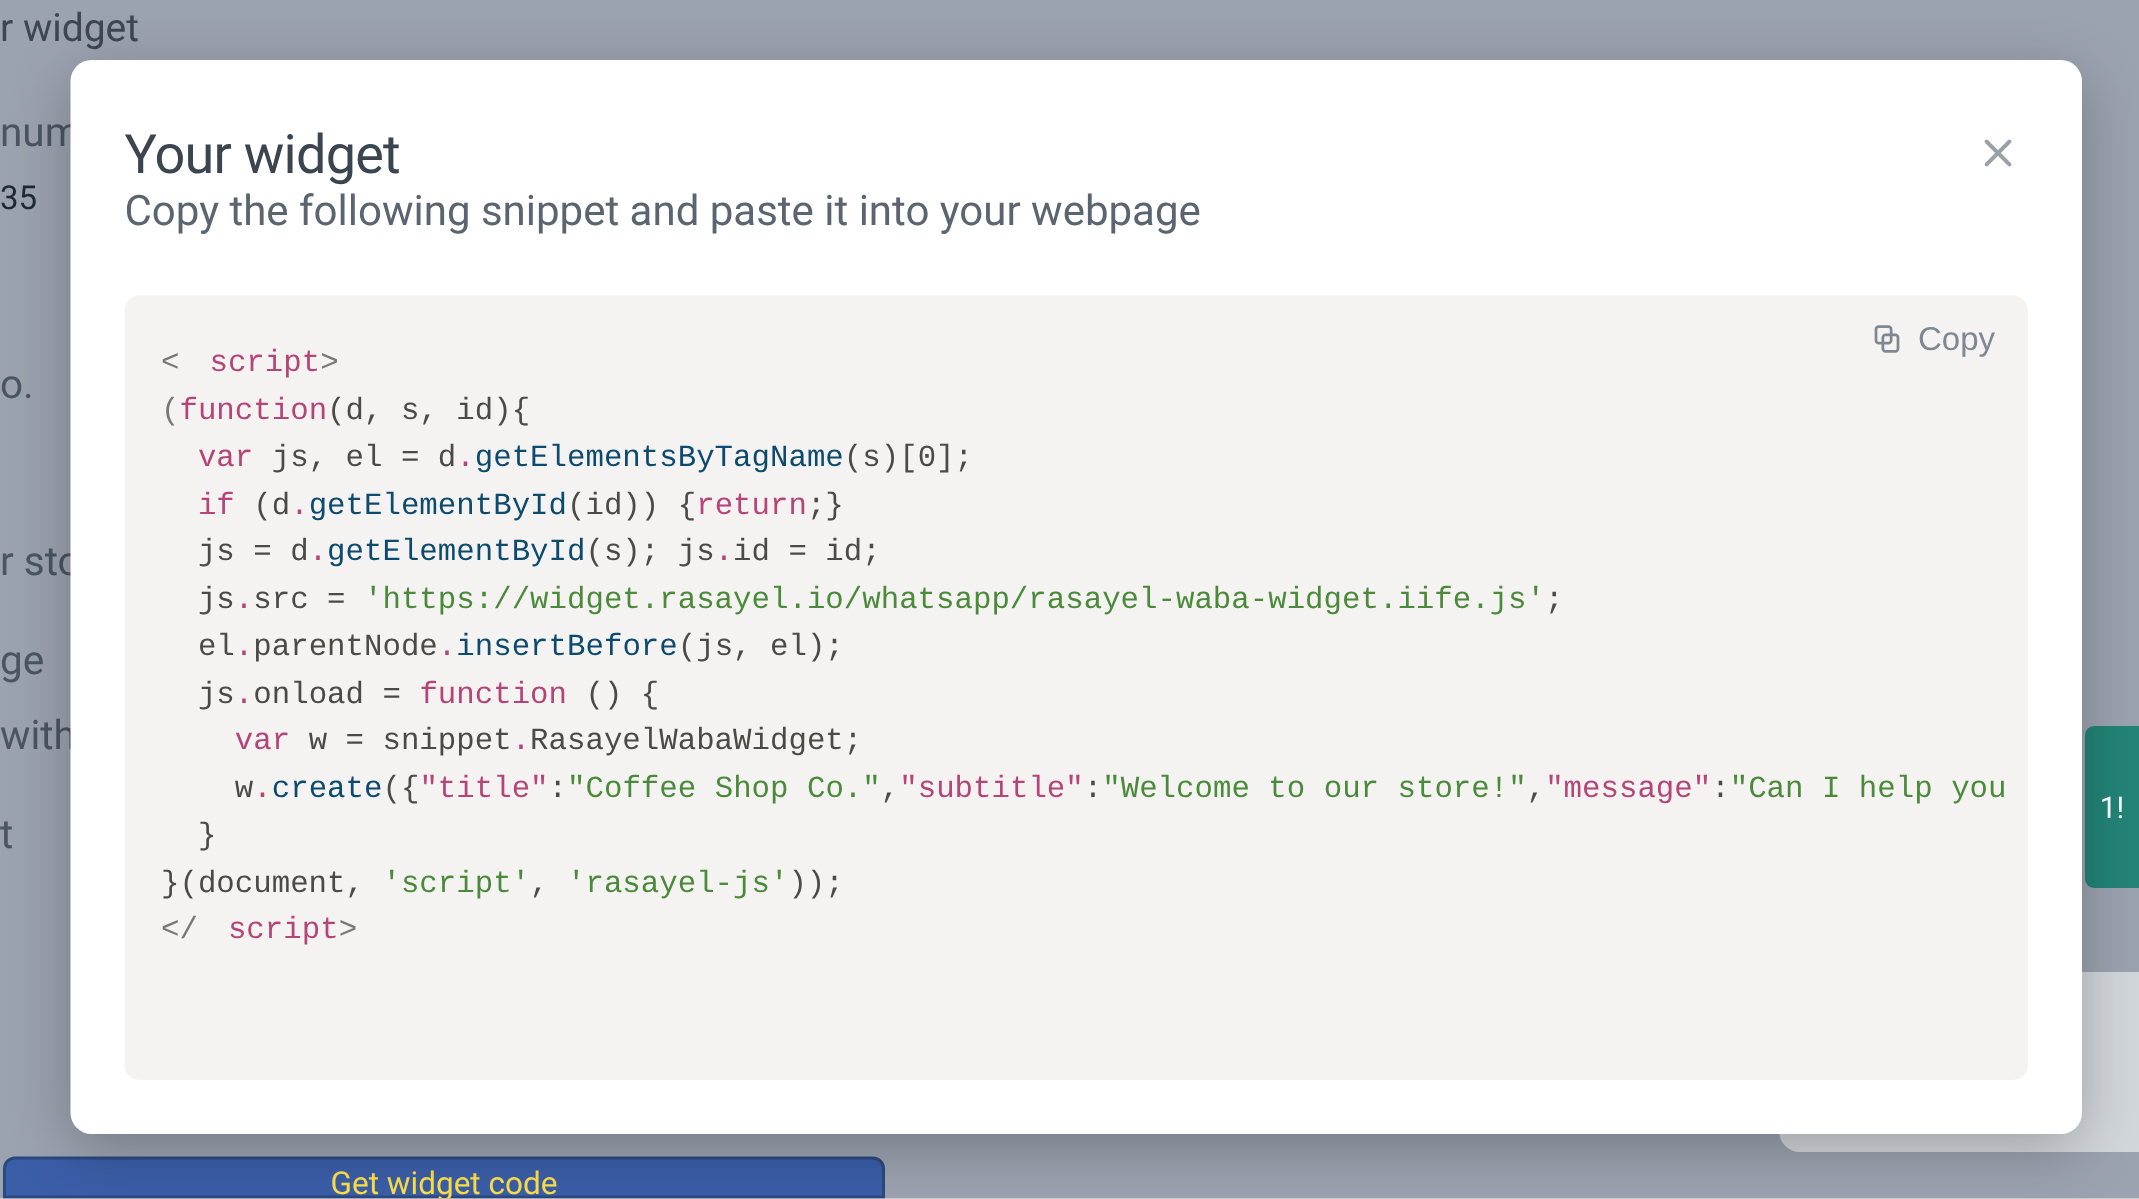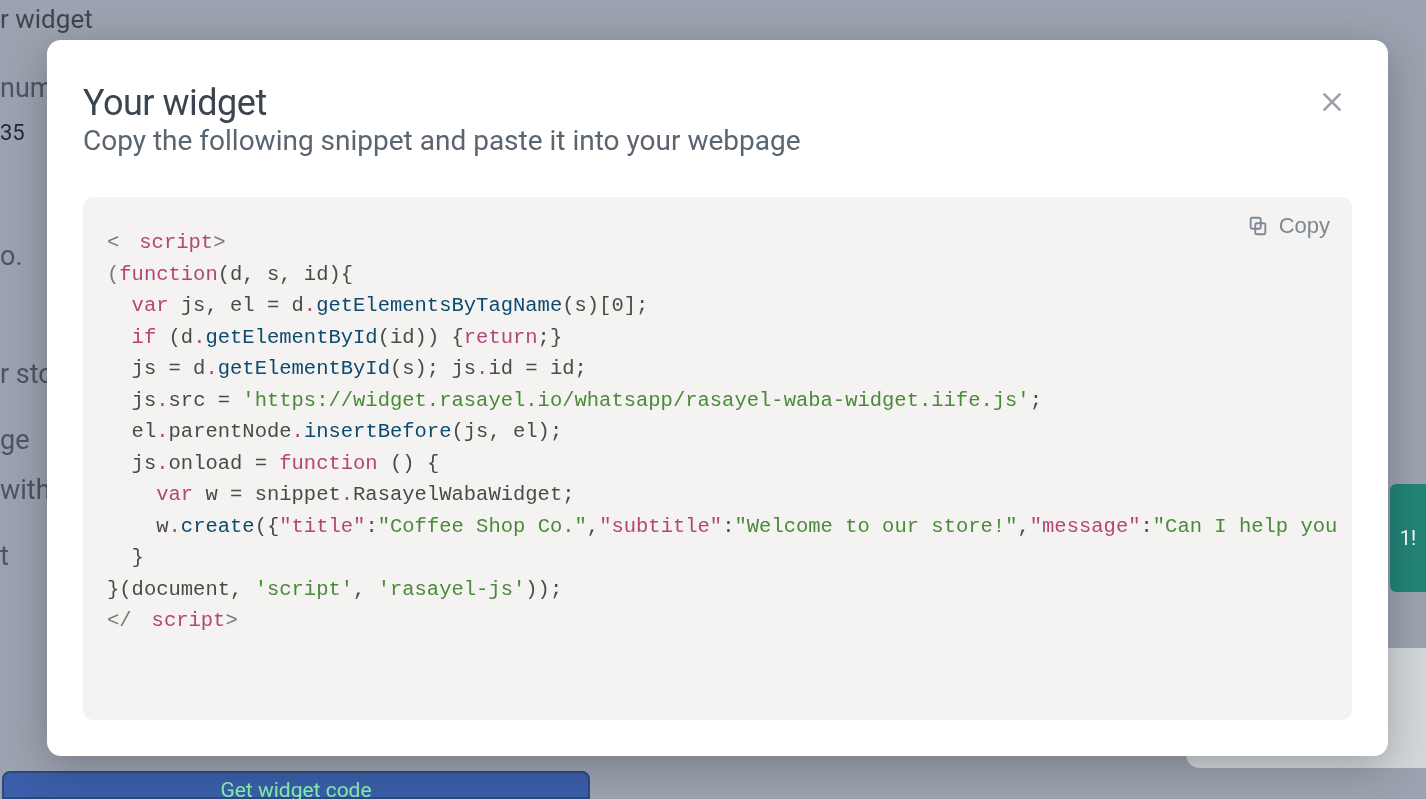--- a/index.html
+++ b/index.html
@@ -4,21 +4,21 @@
 <style>
   * { box-sizing: border-box; margin: 0; padding: 0; }
   html, body { width: 1426px; height: 799px; overflow: hidden; font-family: -apple-system, BlinkMacSystemFont, "Segoe UI", Roboto, sans-serif; }
   body { background: #9ca3b0; position: relative; }
 
   
   .bg { position: absolute; inset: 0; color: #4b5563; }
   .bg .title { position: absolute; top: 4px; left: 0; font-size: 26px; color: #3d4752; text-align: right; }
   .bg .lbl { position: absolute; left: 0; font-size: 27px; color: #4b5563; }
   .bg .val { position: absolute; left: 0; font-size: 22px; color: #1f2937; }
-  .bg .btn { position: absolute; left: 2px; bottom: 0; width: 588px; height: 28px; background: #3b5ea8; border: 2px solid #2c497f; border-radius: 8px 8px 0 0; color: #86efac; font-size: 21px; display:flex; align-items:center; justify-content:center; padding-top:10px;}
+  .bg .btn { position: absolute; left: 2px; bottom: 0; width: 588px; height: 28px; background: #3b5ea8; border: 2px solid #2c497f; border-radius: 8px 8px 0 0; color: #fde047; font-size: 21px; display:flex; align-items:center; justify-content:center; padding-top:10px;}
   .bg .side-teal { position:absolute; right:0; top:484px; width:36px; height:108px; background:#238477; border-radius:6px 0 0 6px; color:#fff; font-size:20px; display:flex; align-items:center; justify-content:center;}
   .bg .side-bubble { position:absolute; right:0; top:648px; width:240px; height:120px; background:#d2d7dc; border-radius:14px 0 0 14px; padding:28px 0 0 12px; color:#4b5563; font-size:20px; line-height:2.4;}
   .bg .side-bubble .talk { color:#1e67d6; }
 
   
 
   .modal {
     position: absolute;
     top: 40px; left: 47px; right: 38px;
     height: 716px;

